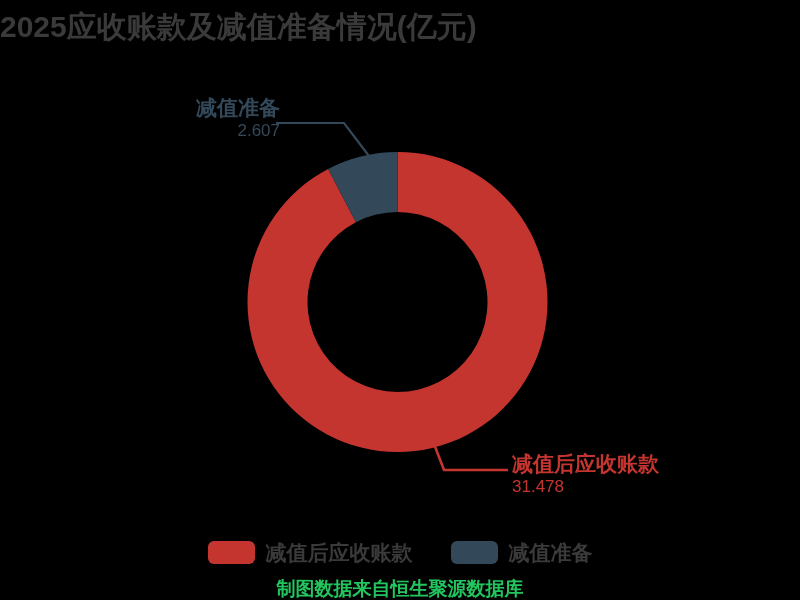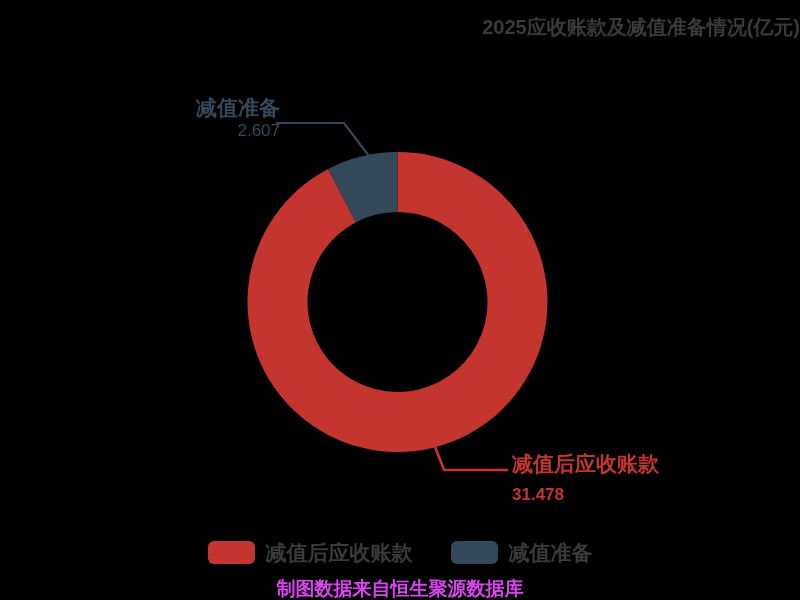--- a/index.html
+++ b/index.html
@@ -20,22 +20,22 @@
     height: 600px;
     background: #000000;
   }
 
   
   .chart-title {
     position: absolute;
     left: 0;
     top: 10px;
     width: 800px;
-    text-align: right;
-    font-size: 20px;
+    text-align: left;
+    font-size: 30px;
     font-weight: bold;
     color: #3a3a3a;
     letter-spacing: 0px;
     white-space: nowrap;
     line-height: 34px;
   }
 
   
   #donut-svg {
     position: absolute;
@@ -65,21 +65,21 @@
   }
   #callout-impairment .cl-value { font-weight: normal; }
 
   #callout-net {
     left: 512px;
     top: 452px;
     width: 200px;
     text-align: left;
     color: #c5352f;
   }
-  #callout-net .cl-value { font-weight: bold; margin-top: 8px; }
+  #callout-net .cl-value { font-weight: normal; }
 
   
   #legend {
     position: absolute;
     left: 0;
     top: 541px;
     width: 800px;
     display: flex;
     flex-direction: row;
     align-items: center;
@@ -152,15 +152,15 @@
     <div class="legend-item">
       <span class="legend-swatch" id="legend-swatch-0" style="background: rgb(197, 53, 47);"></span>
       <span class="legend-label">减值后应收账款</span>
     </div>
     <div class="legend-item">
       <span class="legend-swatch" id="legend-swatch-1" style="background: rgb(51, 73, 90);"></span>
       <span class="legend-label">减值准备</span>
     </div>
   </div>
 
-  <div id="source-note" style="color: #d946ef;">制图数据来自恒生聚源数据库</div>
+  <div id="source-note" style="color: #22c55e;">制图数据来自恒生聚源数据库</div>
 
 </div>
 
 </body></html>

